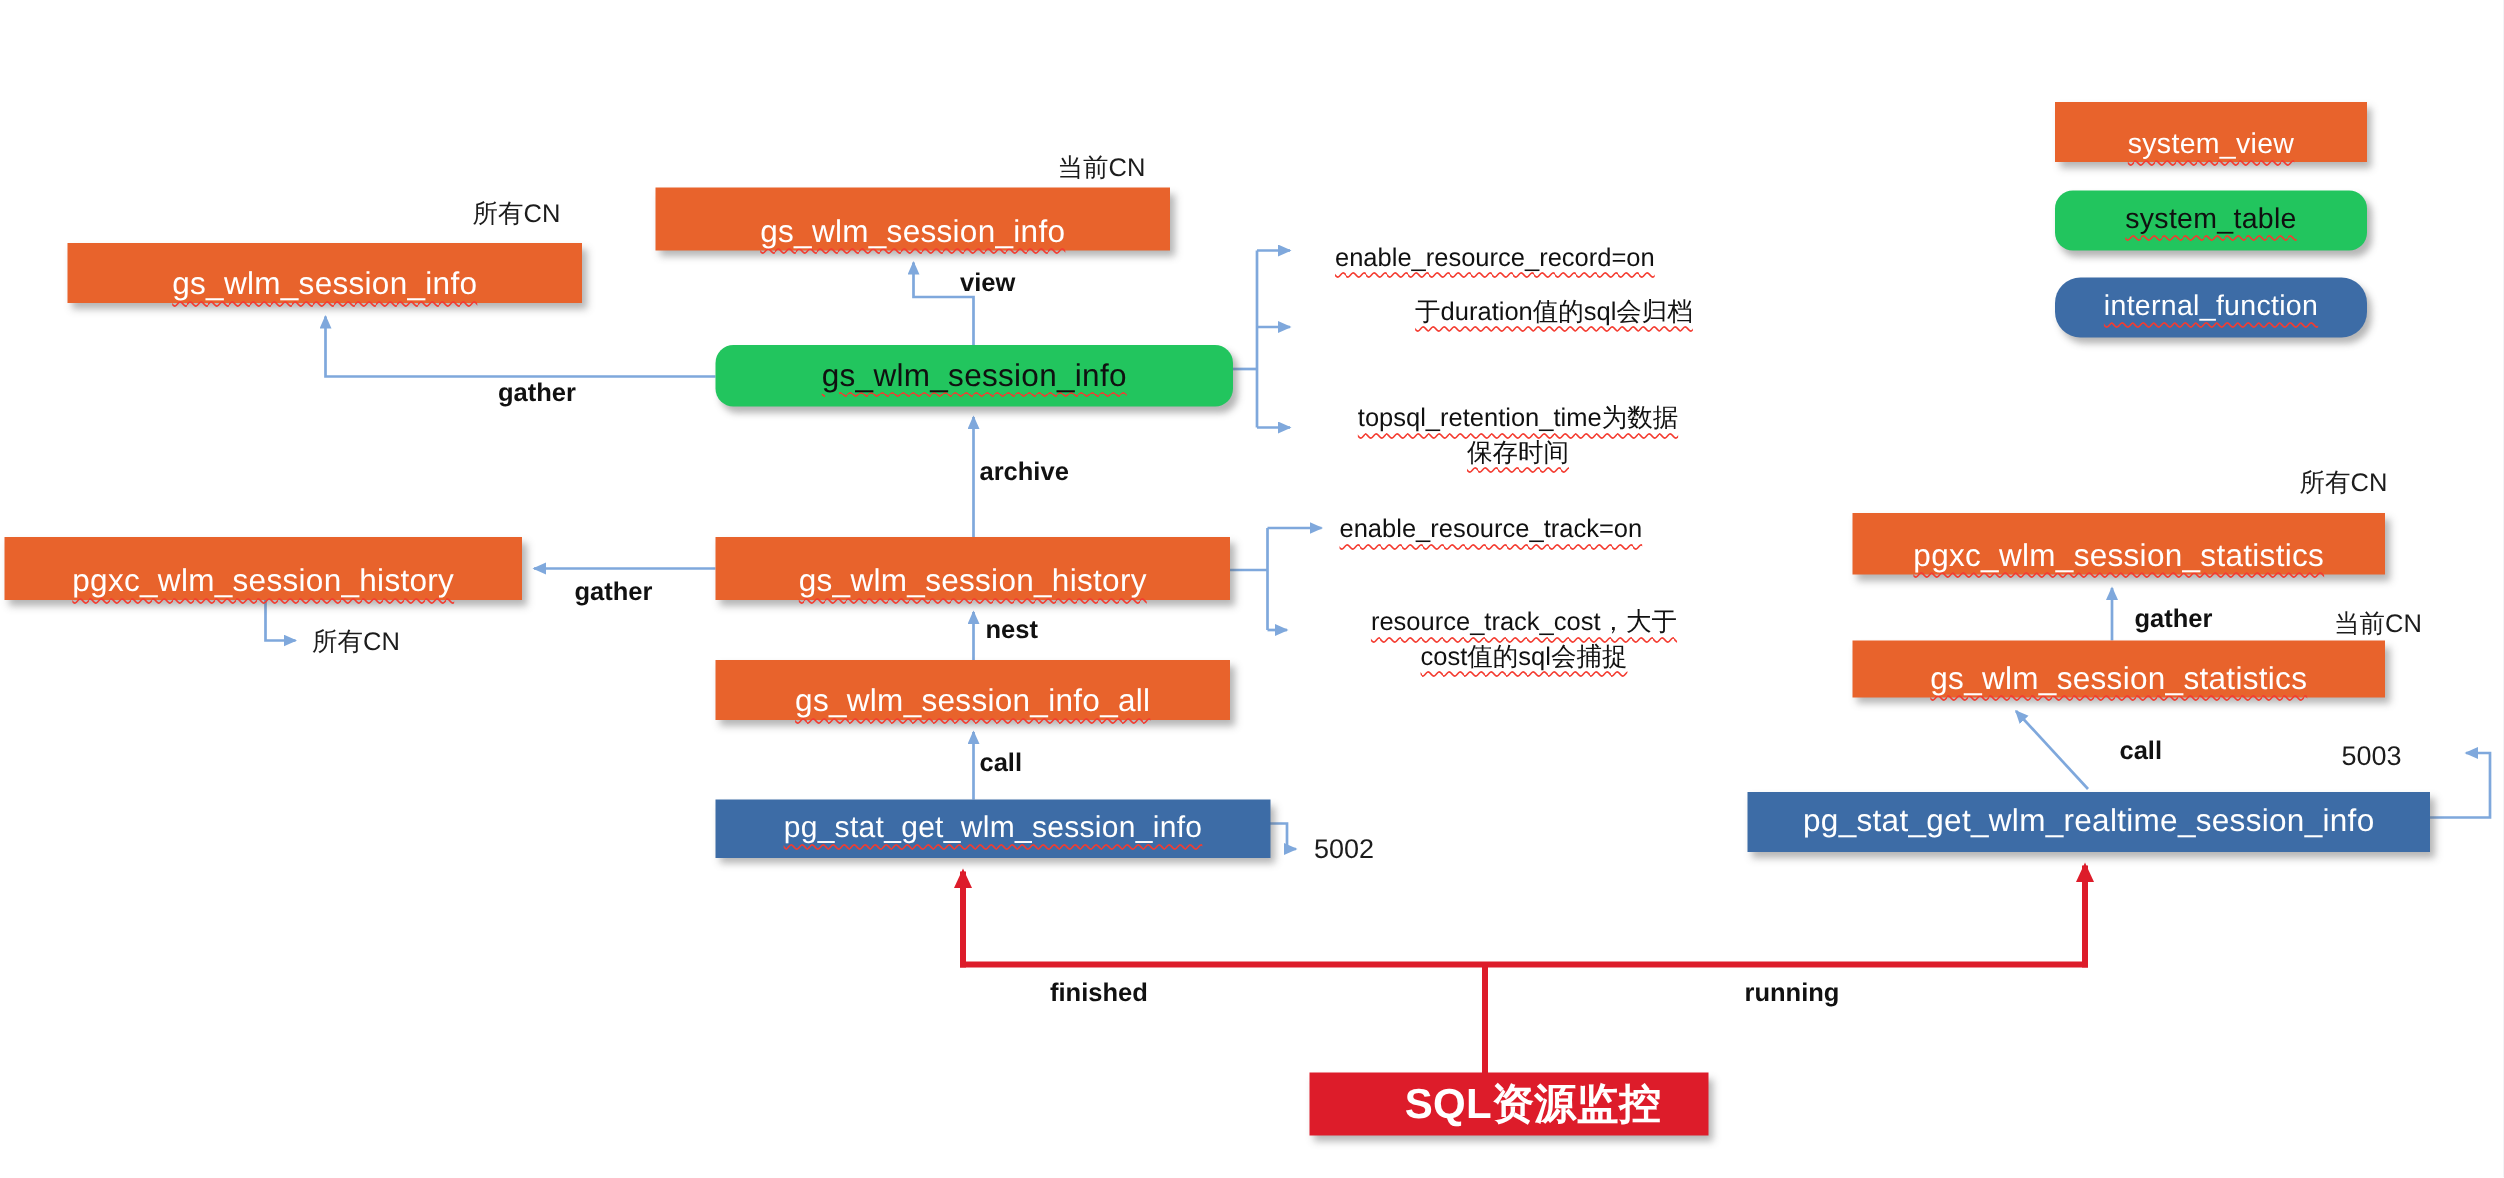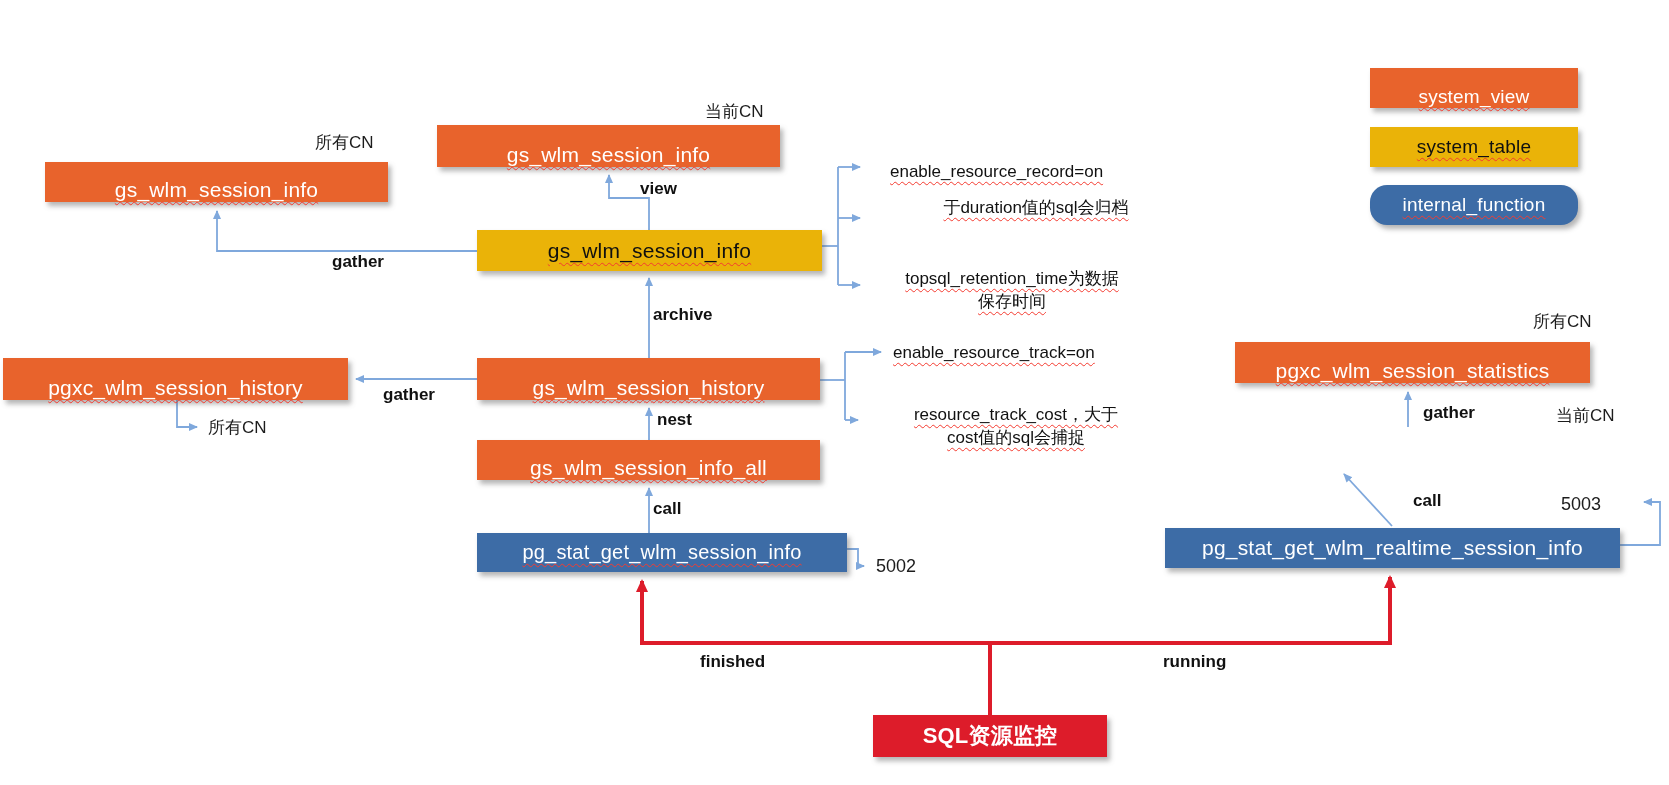--- a/index.html
+++ b/index.html
@@ -8,23 +8,23 @@
     font-family:"Liberation Sans","DejaVu Sans",sans-serif;
     background:#fff;border-right:2px solid #c9d4e0;
   }
   svg.wires{position:absolute;left:0;top:0;width:1669px;height:785px;}
   .node{
     position:absolute;display:flex;align-items:center;justify-content:center;
     box-shadow:3px 4px 5px rgba(90,90,90,.45);
     font-size:21px;letter-spacing:.2px;white-space:nowrap;
   }
   .node.orange{background:#E8632C;color:#fff;align-items:flex-end;}
-  .node.teal{background:#eab308;color:#101010;}
+  .node.teal{background:#22c55e;color:#101010;border-radius:12px;}
   .node.blue{background:#3D6CA6;color:#fff;}
-  .node.red{background:#DD1C2A;color:#fff;font-weight:bold;font-size:22px;}
+  .node.red{background:#DD1C2A;color:#fff;font-weight:bold;font-size:28px;padding-left:32px;}
   .legend{font-size:19px;}
   .sq{
     text-decoration:underline wavy #f43b30;
     text-decoration-thickness:1px;
     text-underline-offset:4px;
   }
   .lbl{position:absolute;font-weight:bold;font-size:17px;color:#111;white-space:nowrap;}
   .note{position:absolute;font-size:17px;color:#1c1c1c;white-space:nowrap;}
   .num{position:absolute;font-size:18px;color:#1c1c1c;white-space:nowrap;}
   .ann{position:absolute;font-size:17px;color:#111;line-height:23px;white-space:nowrap;}
@@ -119,20 +119,23 @@
   <div class="node blue" style="left:477px;top:533px;width:370px;height:39px;font-size:20px;">
     <span class="sq">pg_stat_get_wlm_session_info</span>
   </div>
   <div class="num" style="left:876px;top:556px;">5002</div>
 
   <div class="node orange" style="left:1235px;top:342px;width:355px;height:41px;">
     <span class="sq">pgxc_wlm_session_statistics</span>
   </div>
   <div class="note" style="left:1533px;top:310px;">所有CN</div>
 
+  <div class="node orange" style="left:1235px;top:427px;width:355px;height:38px;">
+    <span class="sq">gs_wlm_session_statistics</span>
+  </div>
   <div class="note" style="left:1556px;top:404px;">当前CN</div>
 
   <div class="node blue" style="left:1165px;top:528px;width:455px;height:40px;font-size:21px;">
     <span>pg_stat_get_wlm_realtime_session_info</span>
   </div>
   <div class="num" style="left:1561px;top:494px;">5003</div>
 
   <div class="node red" style="left:873px;top:715px;width:234px;height:42px;">
     <span>SQL资源监控</span>
   </div>

